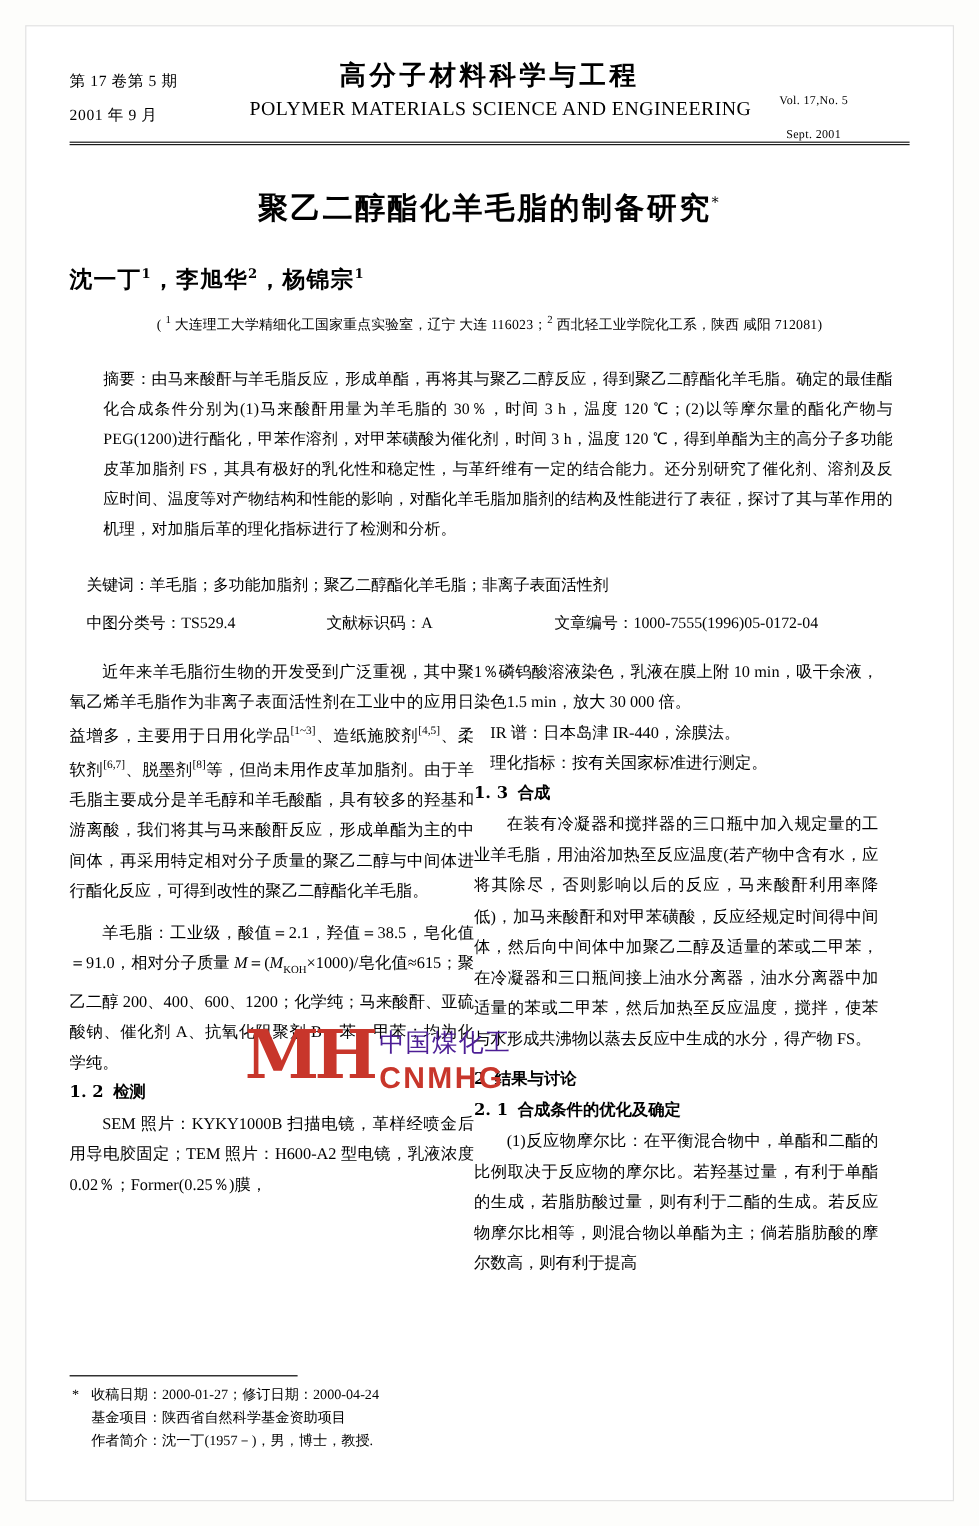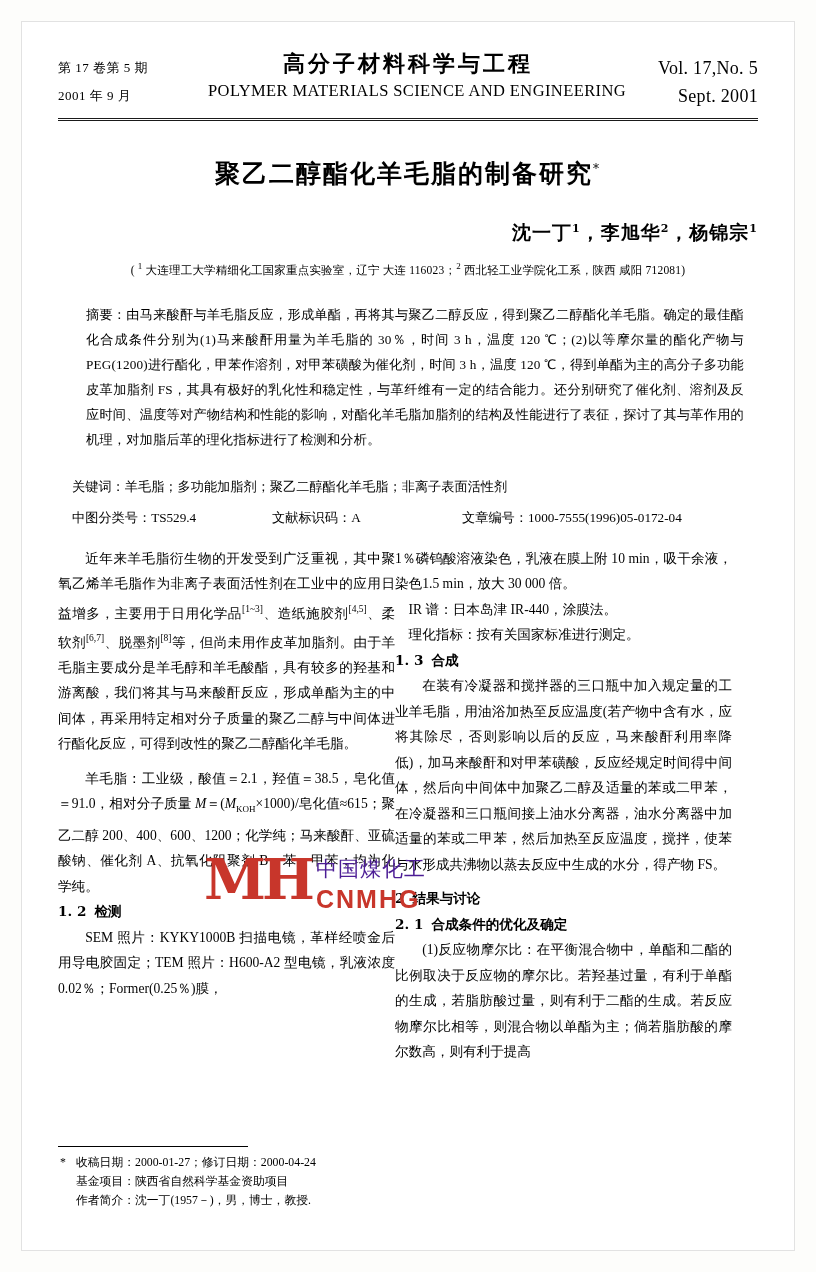--- a/index.html
+++ b/index.html
@@ -46,24 +46,24 @@
   .mh-left {
     position: absolute;
     left: 0; top: 12px;
     width: 150px;
     font-size: 13px;
     line-height: 28px;
     letter-spacing: 0.5px;
   }
   .mh-right {
     position: absolute;
-    right: 0; top: 12px;
+    right: 0; top: 29px;
     width: 160px;
-    text-align: right;
-    font-size: 18px;
+    text-align: center;
+    font-size: 10px;
     line-height: 28px;
     letter-spacing: 0.3px;
   }
   .mh-center {
     position: absolute;
     left: 150px; right: 150px;
     top: 6px;
     text-align: center;
   }
   .mh-cn {
@@ -95,21 +95,21 @@
     font-weight: bold;
     letter-spacing: 2px;
   }
   .title sup {
     font-size: 12px;
     font-weight: normal;
     vertical-align: super;
   }
   .authors {
     margin-top: 30px;
-    text-align: right;
+    text-align: left;
     font-family: "DejaVu Serif", serif;
     font-size: 19px;
     font-weight: bold;
     letter-spacing: 1px;
   }
   .authors sup {
     font-size: 11px;
     font-weight: bold;
   }
   .affil {

